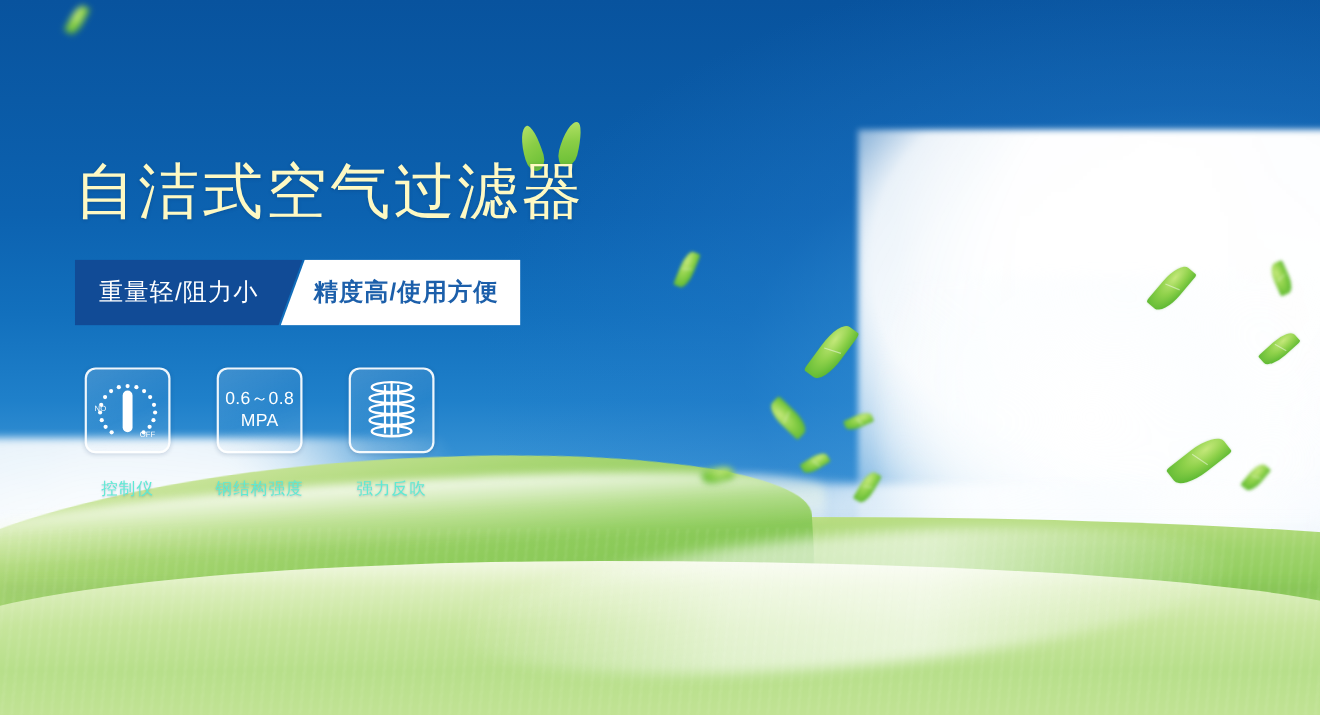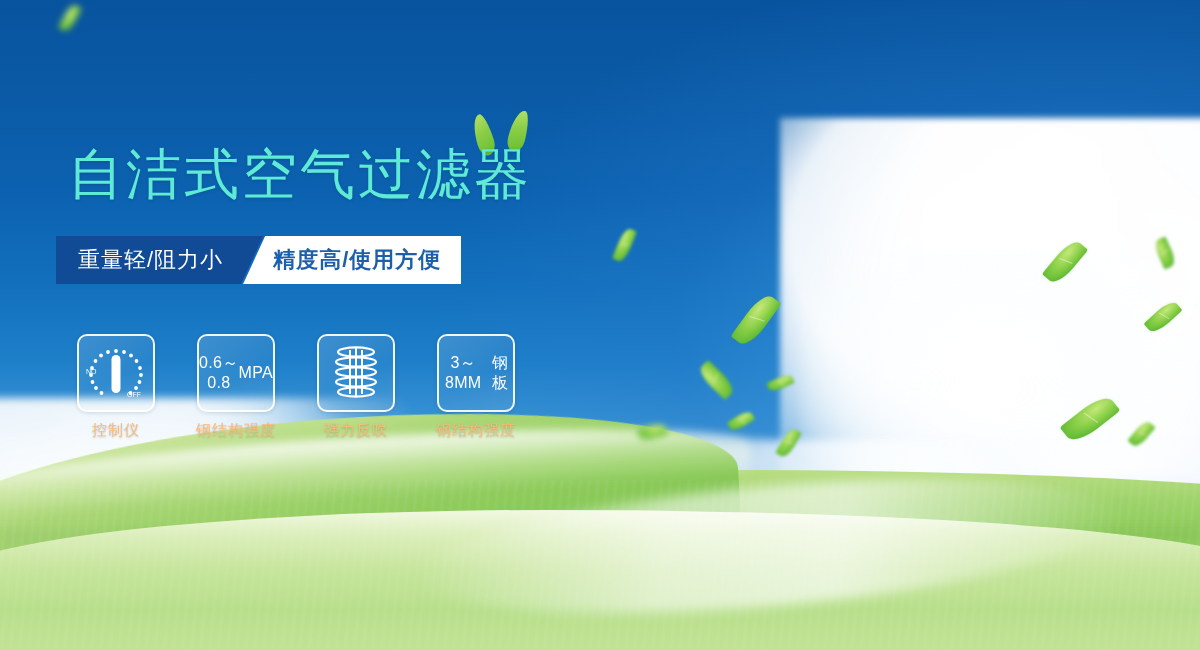--- a/index.html
+++ b/index.html
@@ -159,28 +159,28 @@
     position:absolute; width:17px; height:42px;
     background:linear-gradient(160deg,#b6e369 0%, #8ace46 45%, #66bd34 100%);
     border-radius:60% 40% 55% 45% / 70% 70% 30% 30%;
   }
   .sprout .s-l{ left:5px; top:6px; transform:rotate(-17deg); }
   .sprout .s-r{ left:40px; top:2px; transform:rotate(14deg); }
 
   
   .title{
     position:absolute; left:68px; top:146px;
-    font-size:55px; line-height:1.05; color:#5eead4;
+    font-size:55px; line-height:1.05; color:#fef9c3;
     letter-spacing:3px; font-weight:300;
     text-shadow:0 1px 3px rgba(0,40,90,.25);
     white-space:nowrap;
   }
 
   
-  .subbar{ position:absolute; left:56px; top:236px; height:48px; display:flex; }
+  .subbar{ position:absolute; left:68px; top:236px; height:60px; display:flex; }
   .sub-left{
     position:relative; background:#114b96; color:#ffffff;
     font-size:22px; letter-spacing:1px;
     display:flex; align-items:center; padding:0 40px 0 22px;
     z-index:2;
     clip-path:polygon(0 0, 100% 0, calc(100% - 22px) 100%, 0 100%);
   }
   .sub-right{
     position:relative; background:#ffffff; color:#1c5faa;
     font-size:22px; letter-spacing:1px;
@@ -190,28 +190,28 @@
     font-weight:bold;
   }
 
   
   .features{ position:absolute; left:72px; top:334px; display:flex; gap:32px; }
   .feat{ width:88px; display:flex; flex-direction:column; align-items:center; }
   .feat-box{
     width:78px; height:78px; border:2px solid rgba(255,255,255,.92);
     border-radius:10px;
     background:linear-gradient(155deg, rgba(255,255,255,.16) 0%, rgba(255,255,255,.04) 55%, rgba(255,255,255,.10) 100%);
-    display:flex; flex-direction:row; align-items:center; justify-content:center;
+    display:flex; flex-direction:column; align-items:center; justify-content:center;
     color:#ffffff; text-align:center;
     box-shadow:0 1px 4px rgba(0,40,90,.15);
   }
   .feat-box .t1{ font-size:16px; line-height:1.25; letter-spacing:.3px; }
   .feat-box .t2{ font-size:16px; line-height:1.25; letter-spacing:.3px; }
   .feat-label{
-    margin-top:9px; color:#fdba74; font-size:15px; letter-spacing:1px; white-space:nowrap;
+    margin-top:23px; color:#5eead4; font-size:15px; letter-spacing:1px; white-space:nowrap;
     text-shadow:0 1px 2px rgba(0,40,90,.25);
     font-family:Liberation Serif, serif;
   }
   .feat-box svg{ display:block; }
 </style>
 </head>
 <body>
 
 <div class="banner">
 
@@ -315,23 +315,16 @@
           <g stroke="#ffffff" stroke-width="2" fill="none">
             <line x1="24" y1="6" x2="24" y2="50"></line>
             <line x1="30" y1="4" x2="30" y2="52"></line>
             <line x1="36" y1="6" x2="36" y2="50"></line>
           </g>
         </svg>
       </div>
       <div class="feat-label">强力反吹</div>
     </div>
 
-    <div class="feat">
-      <div class="feat-box">
-        <div class="t1">3～8MM</div>
-        <div class="t2">钢板</div>
-      </div>
-      <div class="feat-label">钢结构强度</div>
-    </div>
 
 
   </div>
 </div>
 
 </body></html>

